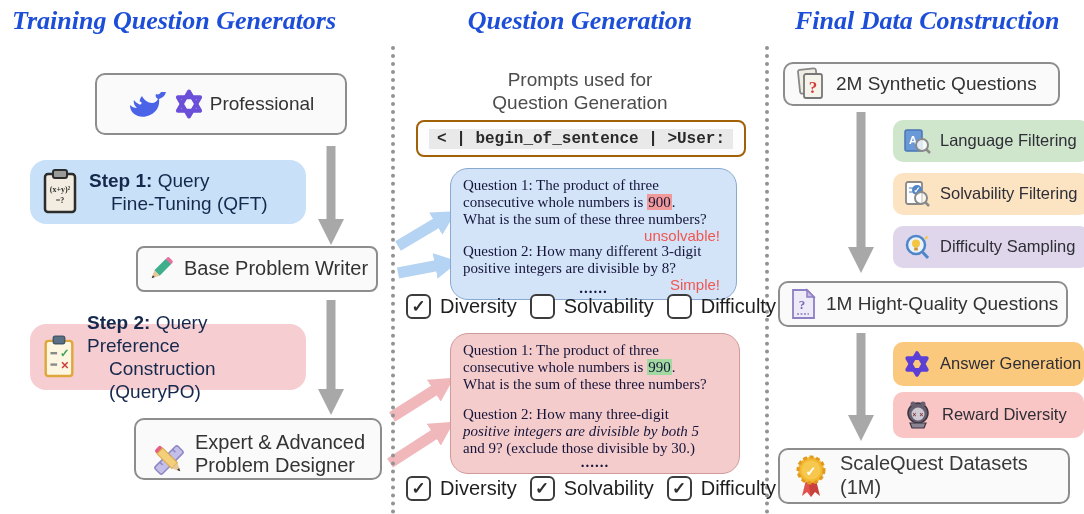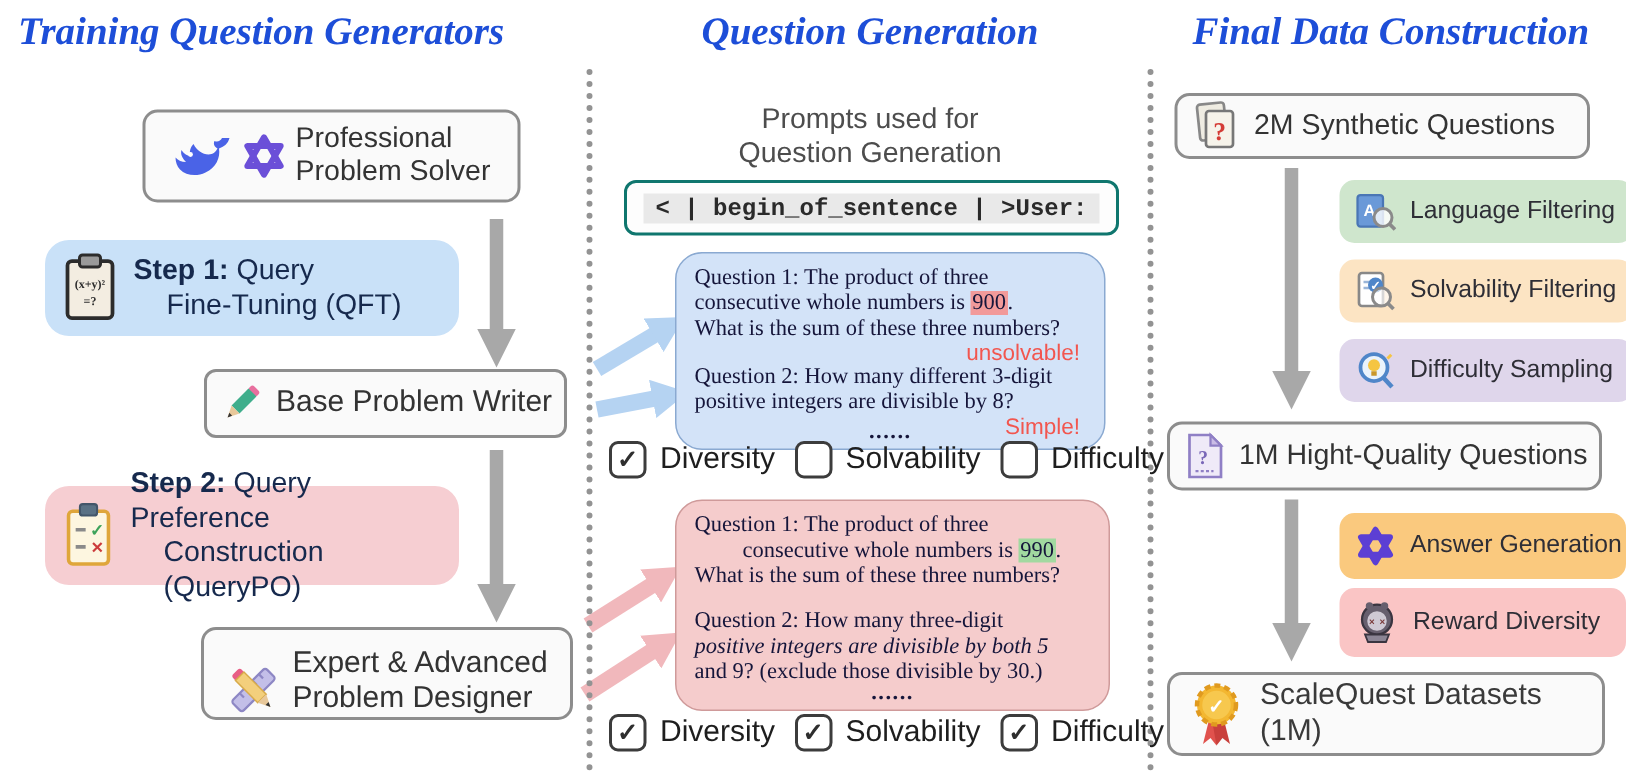--- a/index.html
+++ b/index.html
@@ -24,21 +24,21 @@
   .card .dots{display:block;text-align:center;line-height:10px;font-weight:bold;letter-spacing:1px;}
   .hl-red{background:#f29a9a;padding:0 1px;}
   .hl-green{background:#a2d9a0;padding:0 1px;}
   .checkrow{position:absolute;display:flex;align-items:center;gap:13px;z-index:2;}
   .checkitem{display:flex;align-items:center;gap:9px;}
   .cb{width:21px;height:21px;border:2.5px solid #3c3c3c;border-radius:6px;background:#fff;
       display:flex;align-items:center;justify-content:center;font-size:17px;font-weight:bold;color:#2e2e2e;
       line-height:1;}
   .checkitem .lbl{font-size:20px;color:#1e1e1e;}
   .caption{position:absolute;text-align:center;color:#4d4d4d;font-size:19px;line-height:1.2;z-index:2;}
-  .codebox{position:absolute;border:2px solid #0f766e;border-radius:8px;background:#fdfdfd;
+  .codebox{position:absolute;border:2px solid #a16207;border-radius:8px;background:#fdfdfd;
       display:flex;align-items:center;justify-content:center;z-index:2;box-sizing:border-box;}
   .codebox .code{font-family:"Liberation Mono",monospace;font-weight:bold;font-size:16px;color:#2a2a2a;
       background:#e9e9e9;padding:1px 8px;white-space:pre;}
   .two-line{line-height:1.18;}
   svg{display:block;}
 </style>
 </head>
 <body>
 
 <div id="canvas">
@@ -78,21 +78,20 @@
       </svg>
     </span>
     <span>
       <svg width="32" height="32" viewBox="0 0 36 36">
         <path d="M18 4 L30.5 25.5 H5.5 Z" fill="none" stroke="#6b4fd8" stroke-width="4.5" stroke-linejoin="round"></path>
         <path d="M18 32 L5.5 10.5 H30.5 Z" fill="none" stroke="#6b4fd8" stroke-width="4.5" stroke-linejoin="round"></path>
       </svg>
     </span>
     <span class="txt two-line" style="font-size:19px;">
       <span style="display:block;">Professional</span>
-      <span style="display:block;">Problem Solver</span>
     </span>
   </div>
 
   <div class="node step" style="left:30px;top:160px;width:276px;height:64px;background:#c9e1f8;">
     <span>
       <svg width="40" height="48" viewBox="0 0 40 48">
         <rect x="5" y="6" width="30" height="38" rx="3" fill="#f3ede1" stroke="#2c2c2c" stroke-width="2.5"></rect>
         <rect x="13" y="2" width="14" height="8" rx="2" fill="#9a9a9a" stroke="#2c2c2c" stroke-width="2"></rect>
         <text x="20" y="24" font-size="8" font-weight="bold" text-anchor="middle" fill="#2c2c2c" font-family="Liberation Serif,serif">(x+y)²</text>
         <text x="20" y="35" font-size="8" font-weight="bold" text-anchor="middle" fill="#2c2c2c" font-family="Liberation Serif,serif">=?</text>
@@ -197,21 +196,21 @@
       <span class="lbl">Solvability</span>
     </span>
     <span class="checkitem">
       <span class="cb"></span>
       <span class="lbl">Difficulty</span>
     </span>
   </div>
 
   <div class="card" style="left:450px;top:333px;width:290px;background:#f5cccc;border:1.5px solid #cf9a9a;">
     <span style="display:block;">Question 1: The product of three</span>
-    <span style="display:block;margin-left:32px;">
+    <span style="display:block;">
       <span>consecutive whole numbers is </span><span class="hl-green">990</span><span>.</span>
     </span>
     <span style="display:block;margin-bottom:13px;">What is the sum of these three numbers?</span>
     <span style="display:block;">Question 2: How many three-digit</span>
     <span style="display:block;font-style:italic;">positive integers are divisible by both 5</span>
     <span style="display:block;">and 9? (exclude those divisible by 30.)</span>
     <span class="dots">......</span>
   </div>
 
   <div class="checkrow" style="left:406px;top:476px;">

